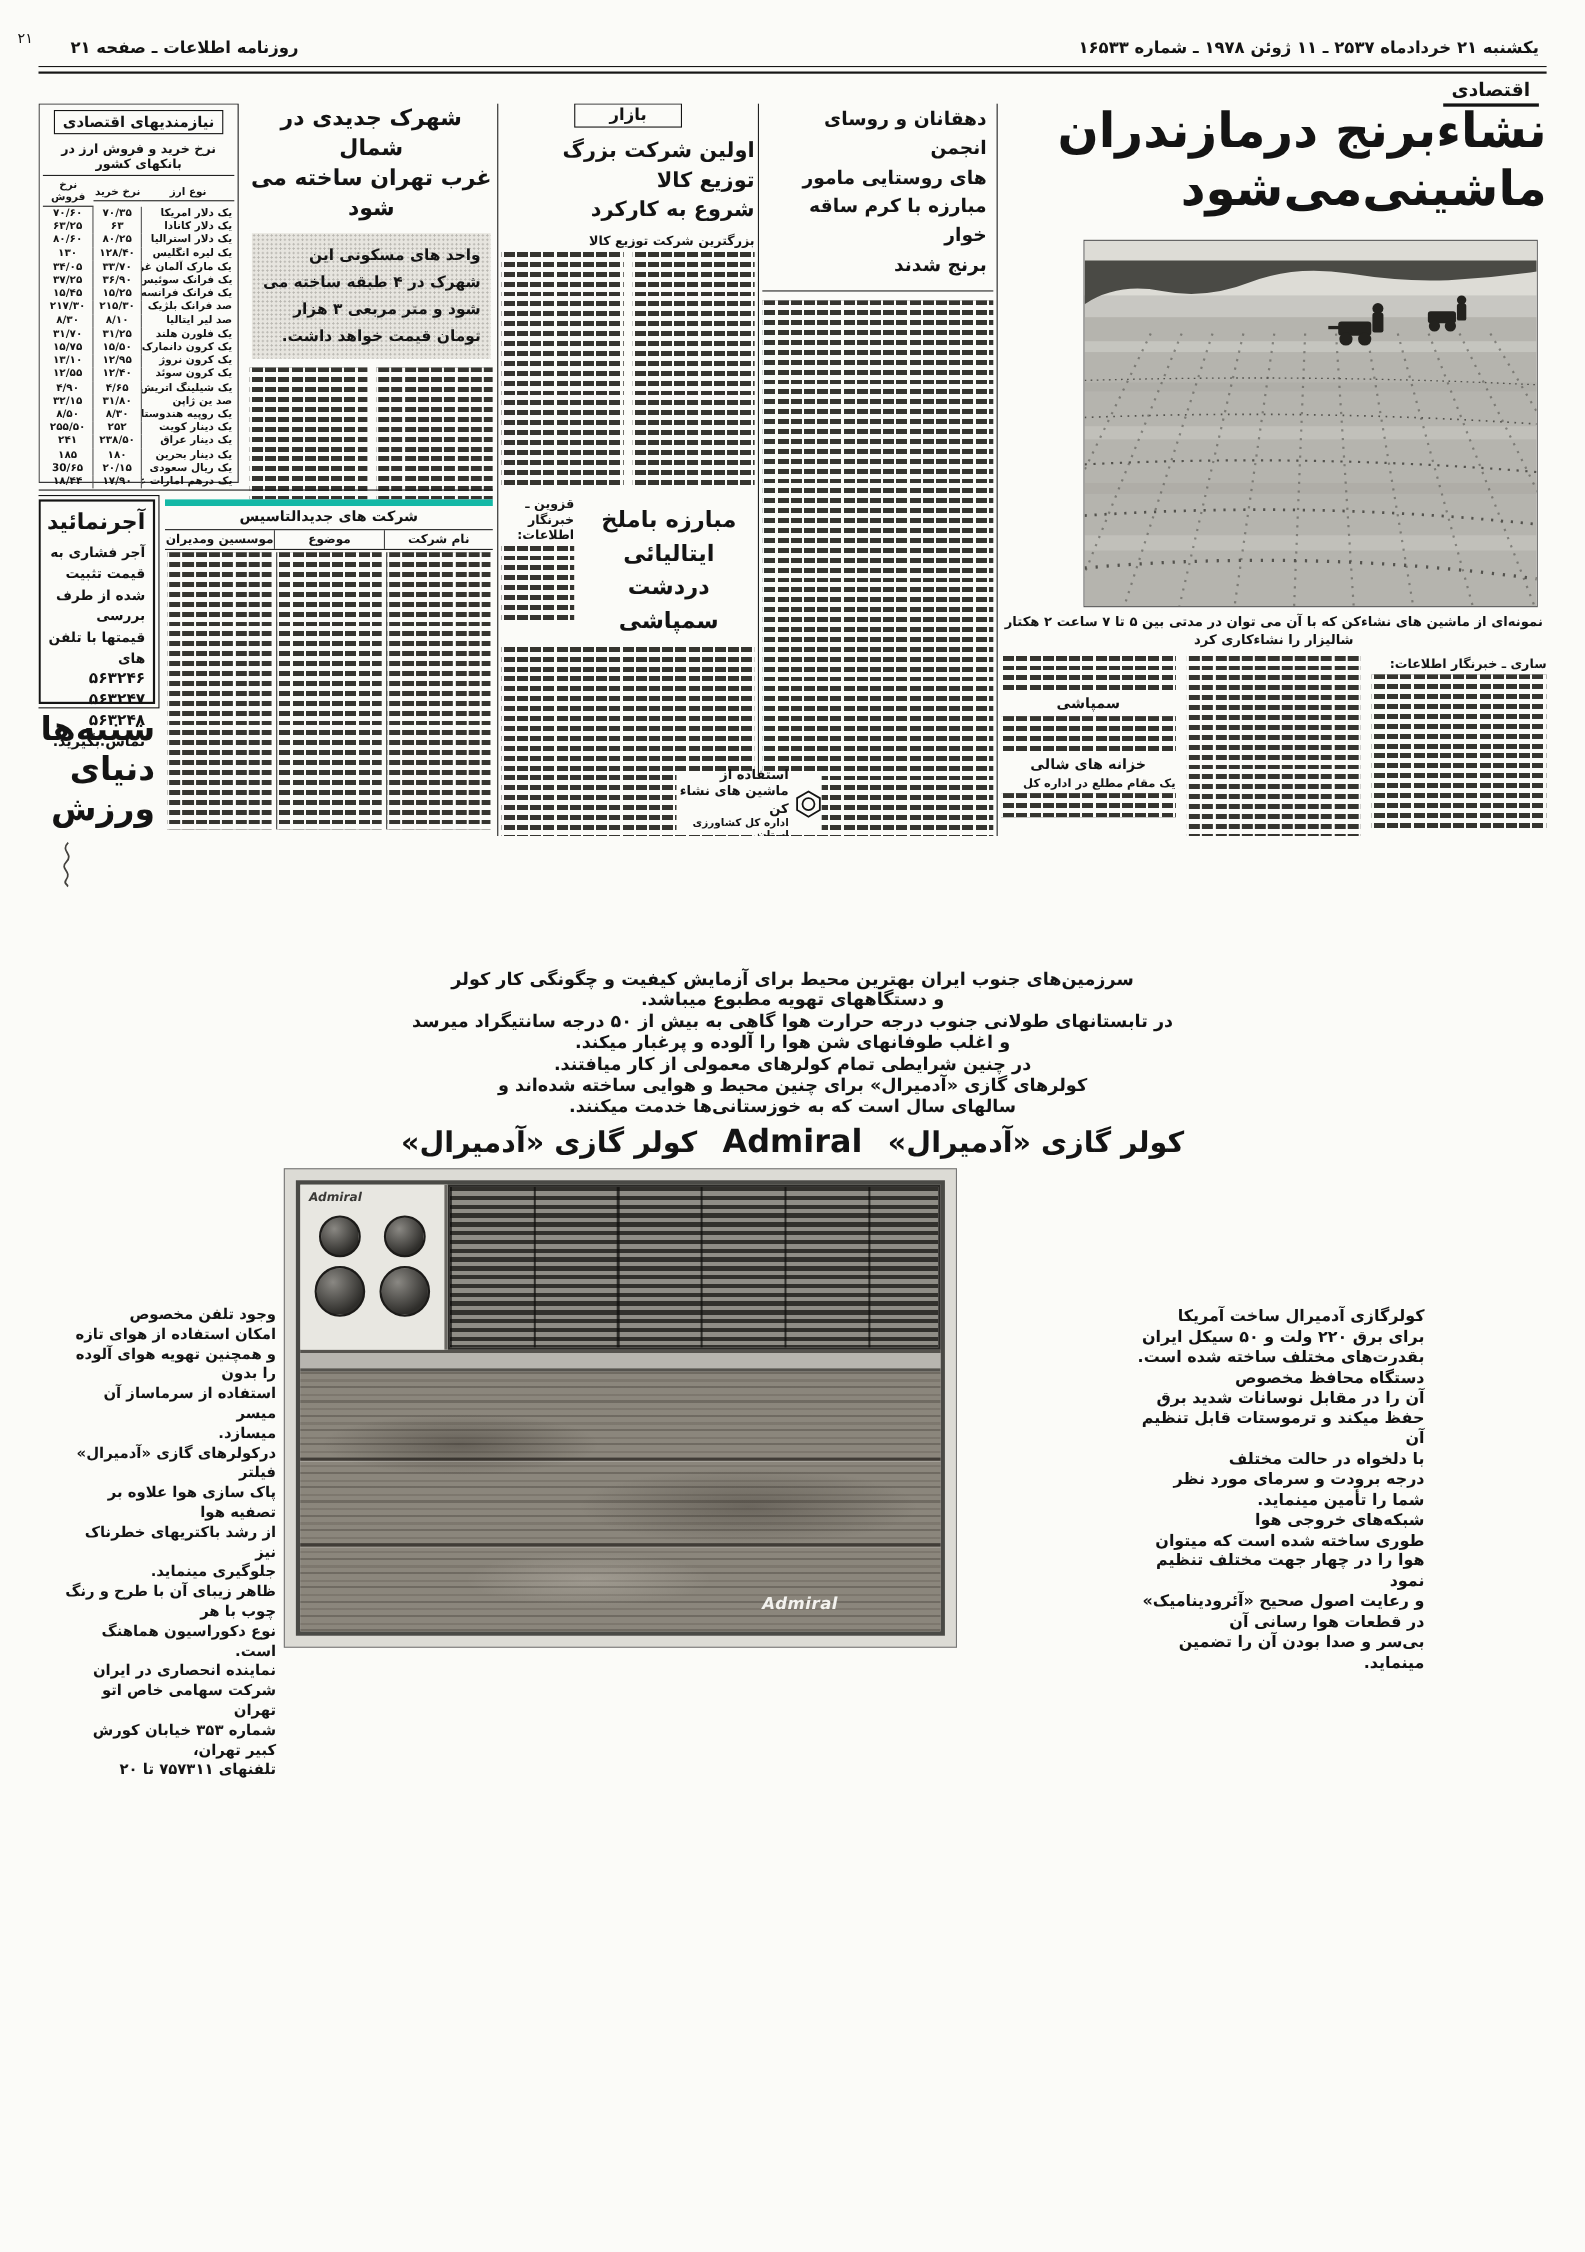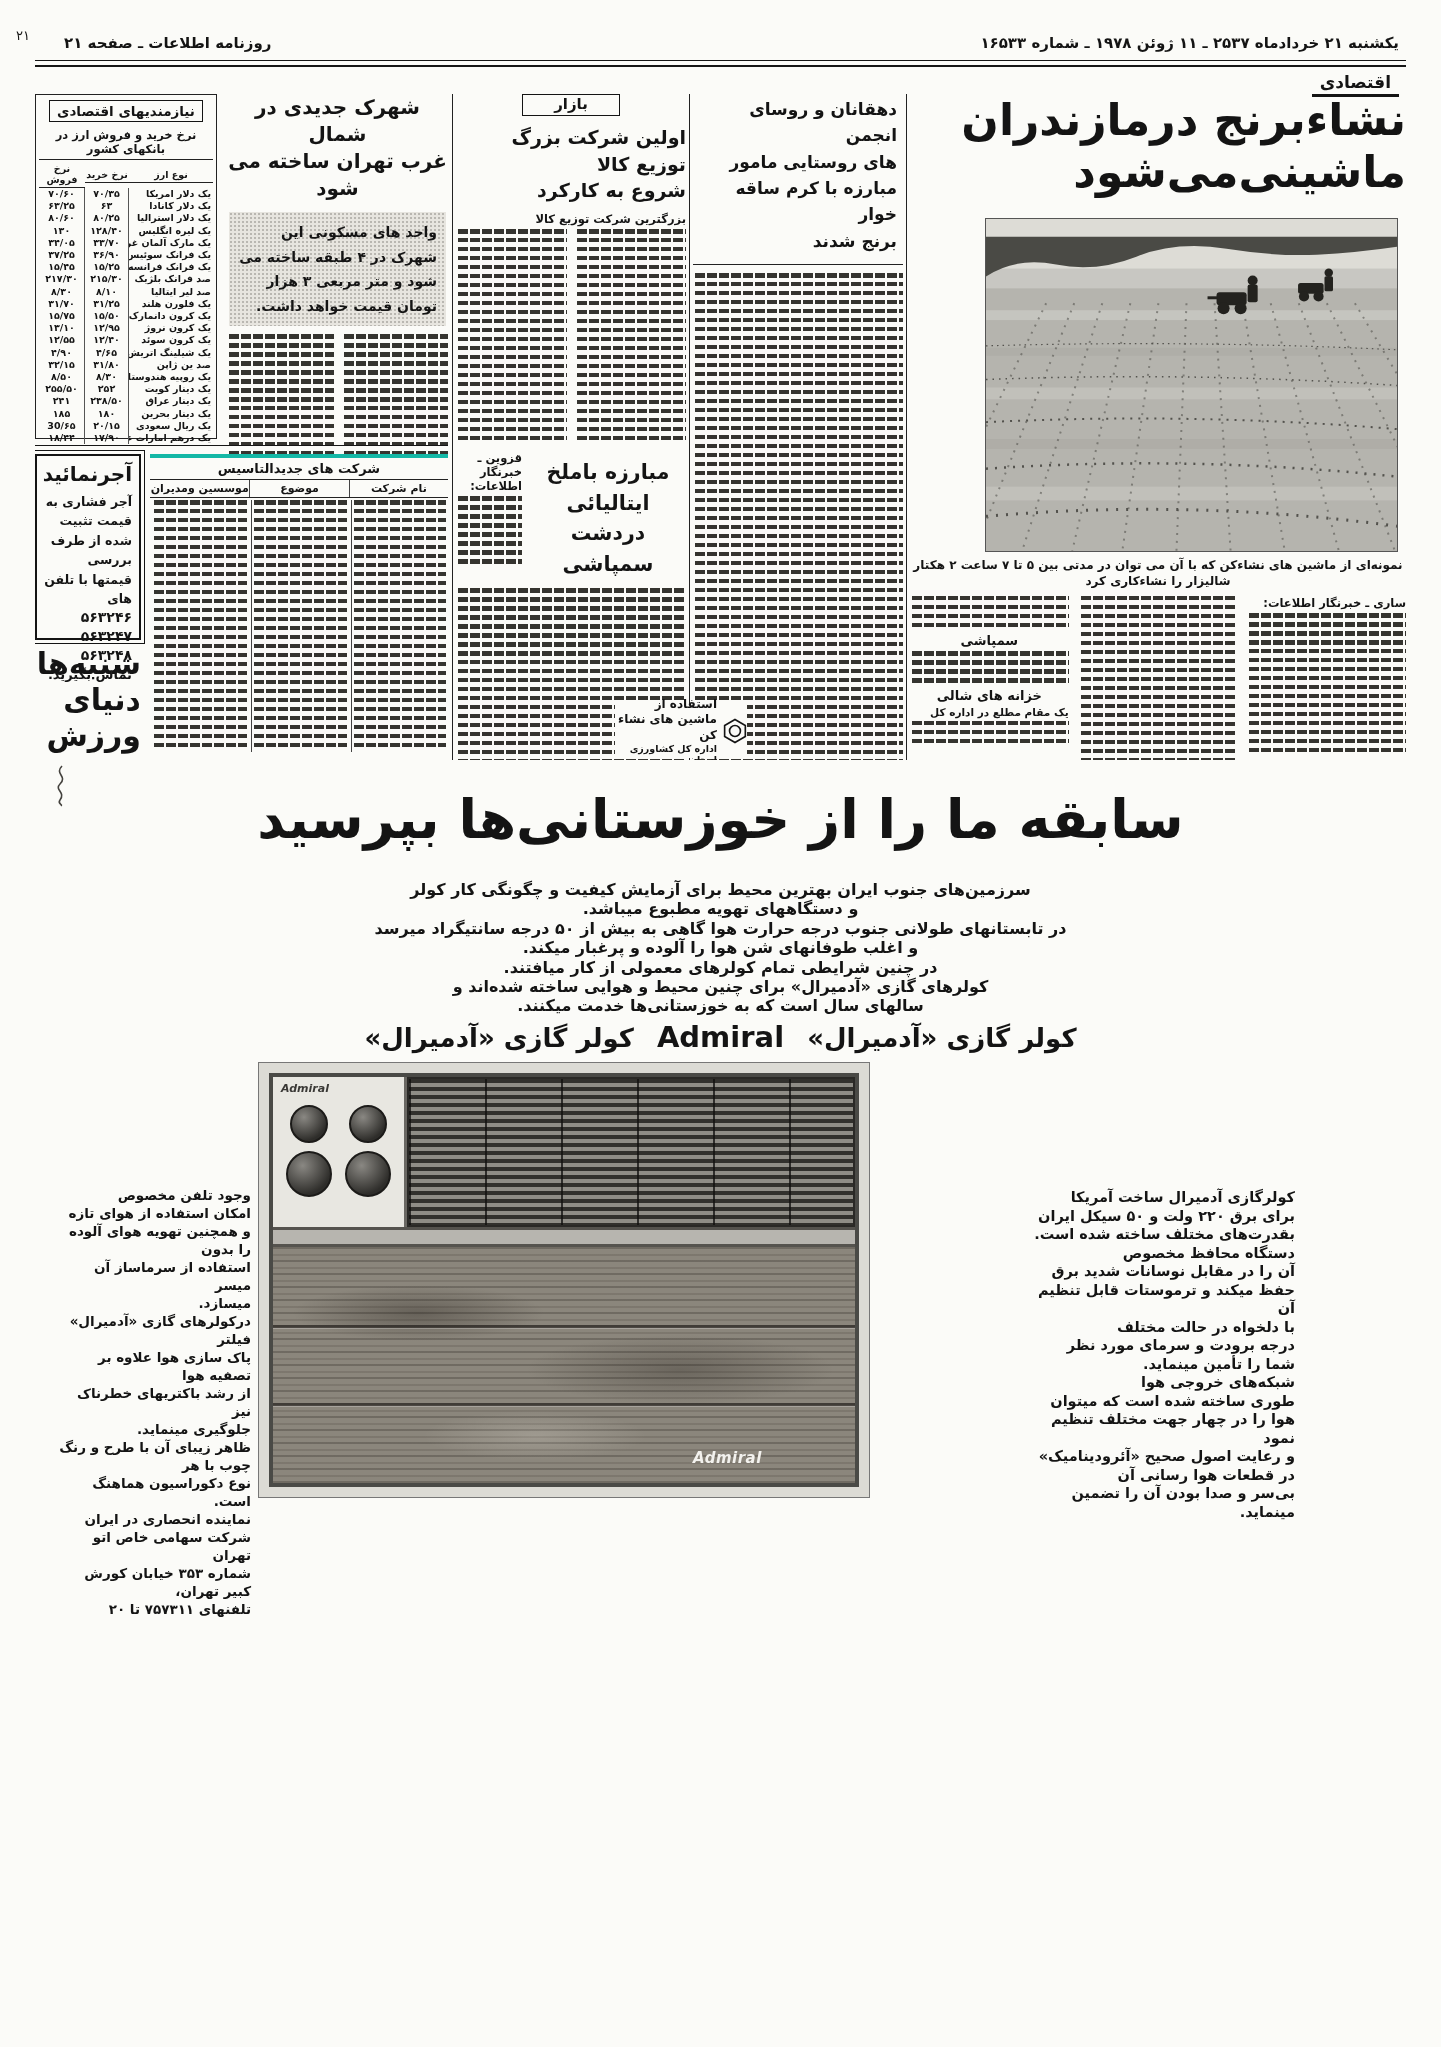--- a/index.html
+++ b/index.html
@@ -31,21 +31,21 @@
   .fx-head div{font-size:9.5px;font-weight:900;text-align:center;border-bottom:1px solid #222;padding:1px 0 2px;}
   .fx-row div{font-size:9.5px;font-weight:bold;line-height:12.2px;white-space:nowrap;overflow:hidden;}
   .fx-row .num{text-align:center;border-right:1px solid #555;}
   .fx-row .nm{padding-right:2px;}
   
   .township{position:absolute;left:192px;top:0;width:221px;height:345px;}
   .tw-h{font-size:20px;font-weight:900;text-align:center;line-height:1.35;}
   .tw-box{margin:10px 2px 0;padding:8px 9px;font-size:14px;font-weight:900;line-height:1.75;text-align:right;
           background-color:#e7e5df;background-image:radial-gradient(#b9b7b1 1px,rgba(0,0,0,0) 1px);background-size:4px 4px;}
   
-  .companies{position:absolute;left:115px;top:360px;width:298px;height:306px;border-top:4px solid #14b8a6;box-sizing:border-box;}
+  .companies{position:absolute;left:115px;top:360px;width:298px;height:306px;border-top:6px solid #14b8a6;box-sizing:border-box;}
   .co-title{font-size:13px;font-weight:900;text-align:center;padding:3px 0;border-bottom:1px solid #222;}
   .co-head{display:grid;grid-template-columns:1fr 1fr 1fr;border-bottom:1px solid #222;}
   .co-head div{font-size:11px;font-weight:900;text-align:center;padding:2px 0;border-left:1px solid #444;}
   .co-head div:last-child{border-left:none;}
   .co-body{display:grid;grid-template-columns:1fr 1fr 1fr;height:256px;}
   .co-body .cell{border-left:1px solid #444;margin:2px;}
   .co-body .cell:last-child{border-left:none;}
   
   .brick{position:absolute;left:0;top:360px;width:106px;height:186px;border:2px solid #141414;outline:1px solid #141414;outline-offset:3px;
          box-sizing:border-box;padding:6px 7px;}
@@ -408,21 +408,20 @@
         <div class="notice-title">استفاده از ماشین های نشاء کن</div>
         <div class="notice-line">اداره کل کشاورزی استان</div>
       </div>
     </div>
   </div>
 
   <svg class="abs" style="top:762px;left:48px;" width="26" height="46" viewBox="0 0 26 46">
     <path d="M14,4 C6,12 20,14 12,22 C6,28 18,30 12,38 C9,42 15,42 13,44" fill="none" stroke="#44423e" stroke-width="1.6"></path>
   </svg>
 
-  <div class="abs adhead">سابقه ما را از خوزستانی‌ها بپرسید</div>
 
   <div class="abs adbody">
       <div>سرزمین‌های جنوب ایران بهترین محیط برای آزمایش کیفیت و چگونگی کار کولر</div>
       <div>و دستگاههای تهویه مطبوع میباشد.</div>
       <div>در تابستانهای طولانی جنوب درجه حرارت هوا گاهی به بیش از ۵۰ درجه سانتیگراد میرسد</div>
       <div>و اغلب طوفانهای شن هوا را آلوده و پرغبار میکند.</div>
       <div>در چنین شرایطی تمام کولرهای معمولی از کار میافتند.</div>
       <div>کولرهای گازی «آدمیرال» برای چنین محیط و هوایی ساخته شده‌اند و</div>
       <div>سالهای سال است که به خوزستانی‌ها خدمت میکنند.</div>
     </div>

